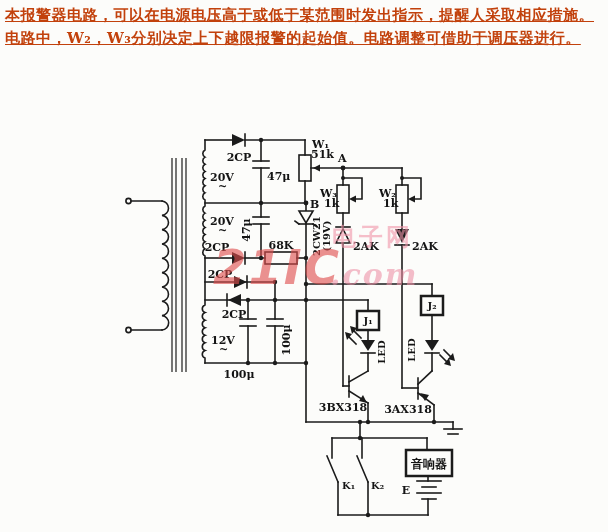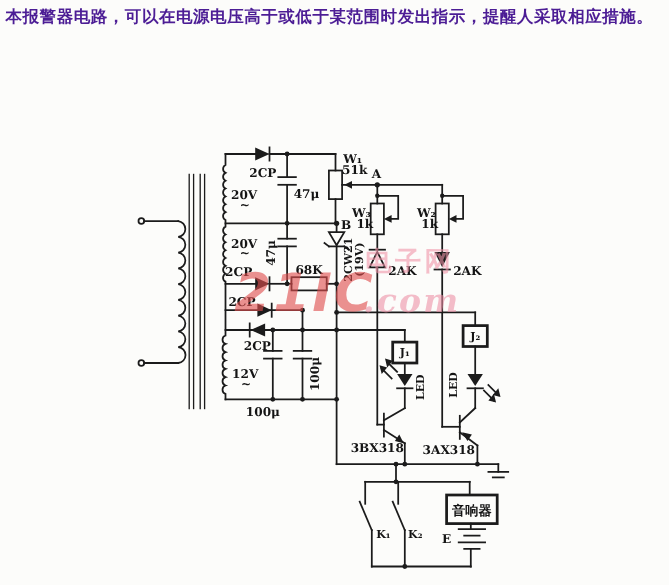--- a/index.html
+++ b/index.html
@@ -2,22 +2,23 @@
 <html><head>
 <meta charset="utf-8">
 <style>
   html,body{margin:0;padding:0;}
   body{
     width:608px;height:532px;position:relative;overflow:hidden;
     background:#fcfcfa;font-family:"DejaVu Serif",serif;
   }
   .desc{
     position:absolute;left:5px;top:4px;width:600px;
-    font:bold 15px/23px "DejaVu Serif",serif;color:#4c1d95;
+    font:bold 15px/23px "DejaVu Serif",serif;color:#c2410c;
     letter-spacing:0.5px;
+    text-decoration:underline;
   }
   .desc p{margin:0;}
   svg{position:absolute;left:0;top:0;}
   .w{stroke:#1b1b1b;stroke-width:1.6;fill:none;stroke-linecap:square;}
   .wthin{stroke:#1b1b1b;stroke-width:1.2;fill:none;}
   .box{stroke:#1b1b1b;stroke-width:1.6;fill:none;}
   .boxbold{stroke:#1b1b1b;stroke-width:2.5;fill:none;}
   .blk{fill:#1b1b1b;stroke:none;}
   .out{fill:#fcfcfa;stroke:#1b1b1b;stroke-width:1.6;}
   .lbl{font:bold 11px "DejaVu Serif",serif;fill:#141414;}
@@ -30,20 +31,21 @@
   .wm-site{left:332px;top:224px;font:bold 24px/26px "DejaVu Sans",sans-serif;
     color:rgba(240,148,168,0.60);letter-spacing:3px;}
   .wm-tld{left:330px;top:258px;font:bold italic 30px/34px "DejaVu Serif",serif;
     color:rgba(236,142,164,0.58);letter-spacing:2px;}
 </style>
 </head>
 <body>
 
 <div class="desc">
   <p>本报警器电路，可以在电源电压高于或低于某范围时发出指示，提醒人采取相应措施。</p>
+  <p>电路中，W₂，W₃分别决定上下越限报警的起始值。电路调整可借助于调压器进行。</p>
 </div>
 
 <svg width="608" height="532" viewBox="0 0 608 532">
 
   <g>
     <circle cx="128.5" cy="201" r="2.6" class="box"></circle>
     <circle cx="128.5" cy="330" r="2.6" class="box"></circle>
     <line x1="131" y1="201" x2="162" y2="201" class="w"></line>
     <line x1="131" y1="330" x2="162" y2="330" class="w"></line>
     <path class="w" d="M162,201 a7.2,7.2 0 0 1 0,14.33 a7.2,7.2 0 0 1 0,14.33 a7.2,7.2 0 0 1 0,14.33 a7.2,7.2 0 0 1 0,14.33 a7.2,7.2 0 0 1 0,14.33 a7.2,7.2 0 0 1 0,14.33 a7.2,7.2 0 0 1 0,14.33 a7.2,7.2 0 0 1 0,14.33 a7.2,7.2 0 0 1 0,14.36"></path>

